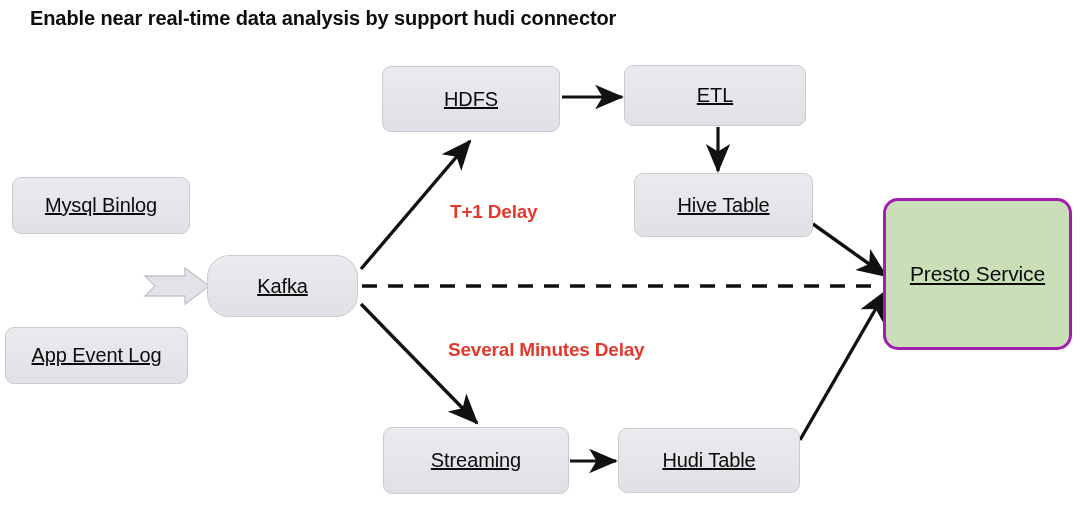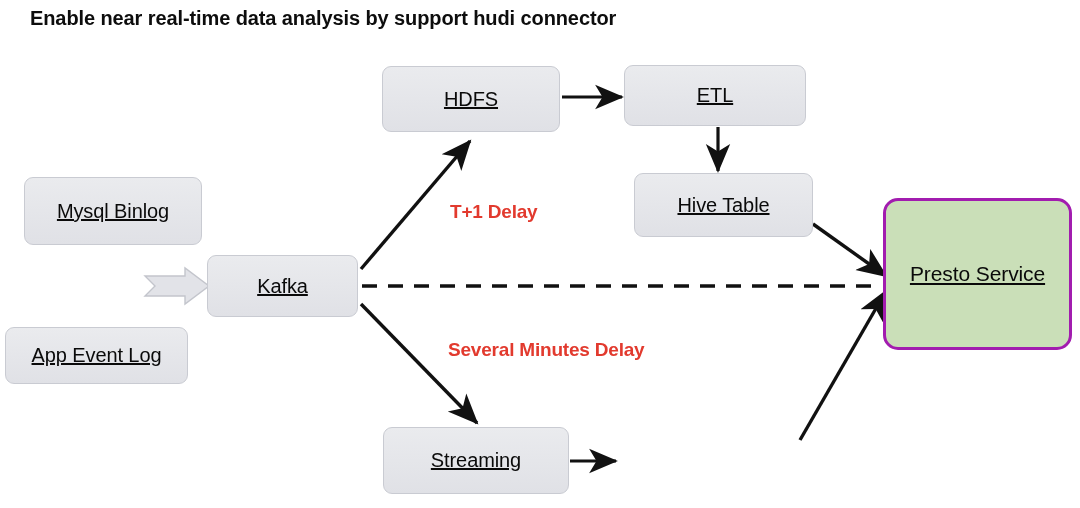--- a/index.html
+++ b/index.html
@@ -95,48 +95,51 @@
 
     <line x1="361" y1="304" x2="477" y2="423" stroke="#111111" stroke-width="3.4" marker-end="url(#ah)"></line>
 
     <line x1="570" y1="461" x2="616" y2="461" stroke="#111111" stroke-width="3.2" marker-end="url(#ah)"></line>
 
     <line x1="800" y1="440" x2="886" y2="291" stroke="#111111" stroke-width="3.4" marker-end="url(#ah)"></line>
 
     <path d="M145,276 L185,276 L185,268 L209,286 L185,304 L185,296 L145,296 L155,286 Z" fill="#e2e3e8" stroke="#c3c5cc" stroke-width="1.4"></path>
   </svg>
 
-  <div class="node" style="left:24px; top:177px; width:178px; height:68px;">
+  <div class="node" style="left:12px; top:177px; width:178px; height:57px;">
     <span>Mysql Binlog</span>
   </div>
 
   <div class="node" style="left:5px; top:327px; width:183px; height:57px;">
     <span>App Event Log</span>
   </div>
 
-  <div class="node" style="left:207px; top:255px; width:151px; height:62px;">
+  <div class="node" style="left:207px; top:255px; width:151px; height:62px;border-radius:22px;">
     <span>Kafka</span>
   </div>
 
   <div class="node" style="left:382px; top:66px; width:178px; height:66px;">
     <span>HDFS</span>
   </div>
 
   <div class="node" style="left:634px; top:173px; width:179px; height:64px;">
     <span>Hive Table</span>
   </div>
 
   <div class="node" style="left:624px; top:65px; width:182px; height:61px;">
     <span>ETL</span>
   </div>
 
   <div class="node" style="left:383px; top:427px; width:186px; height:67px; flex-direction:column;">
     <span>Streaming</span>
   </div>
 
+  <div class="node" style="left:618px; top:428px; width:182px; height:65px;">
+    <span>Hudi Table</span>
+  </div>
 
   <div class="node green" style="left:883px; top:198px; width:189px; height:152px;">
     <span>Presto Service</span>
   </div>
 
   <div class="label-red" style="left:450px; top:201px;">T+1 Delay</div>
 
   <div class="label-red" style="left:448px; top:339px;">Several Minutes Delay</div>
 
 </div>

